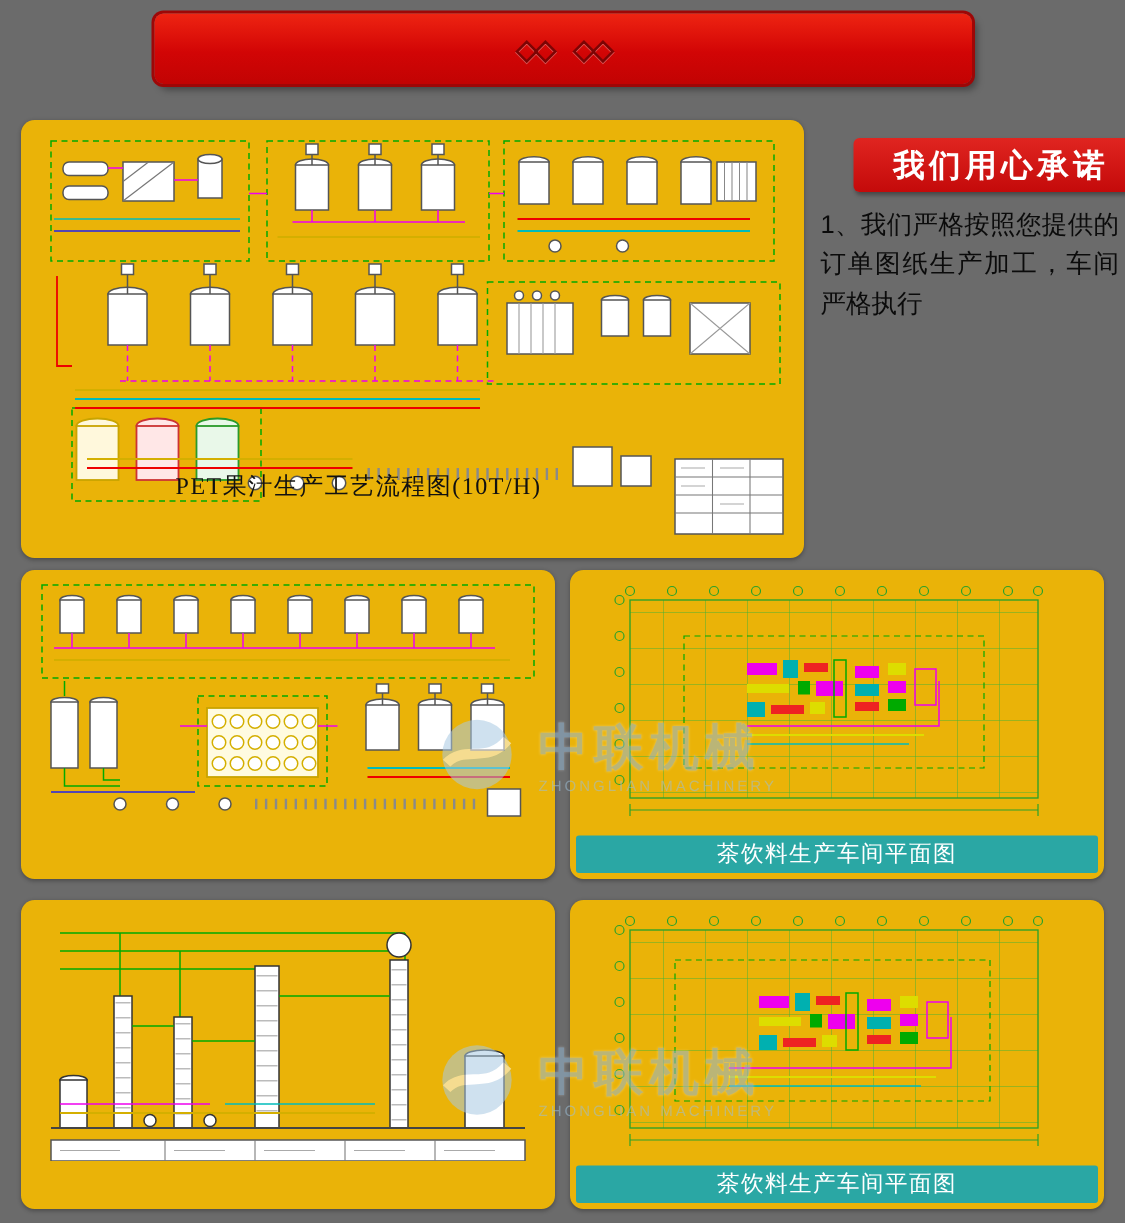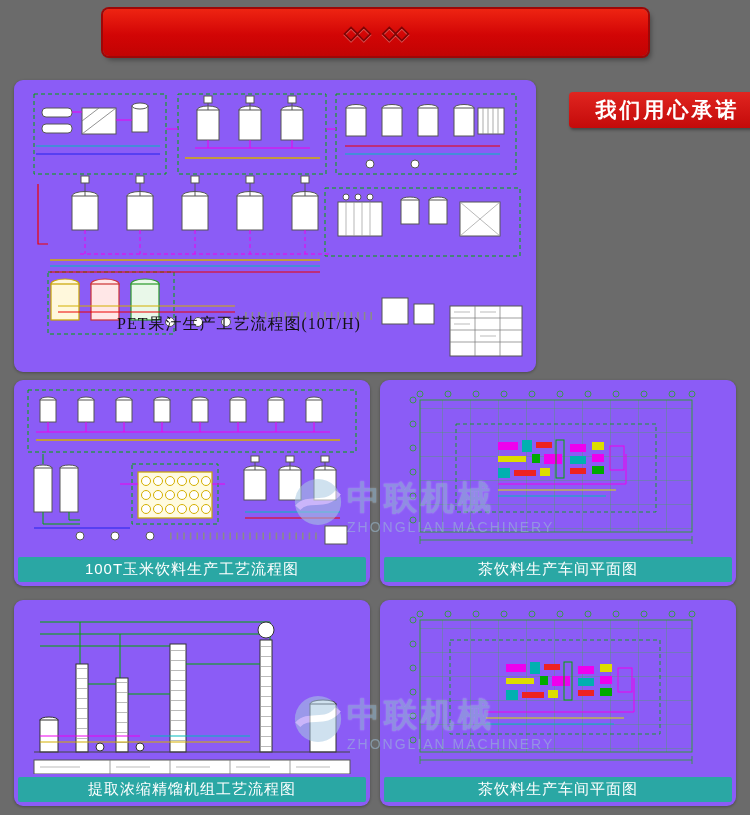--- a/index.html
+++ b/index.html
@@ -10,21 +10,21 @@
   .banner{position:absolute;left:103px;top:9px;width:545px;height:47px;
     background:linear-gradient(180deg,#ee2412 0%,#d20505 55%,#c20303 100%);
     border-radius:6px;box-shadow:0 0 0 2px #9e0707, 3px 4px 5px rgba(0,0,0,.35);
     display:flex;align-items:center;justify-content:center;gap:13px}
   .banner-title{color:#fff;font-size:30px;font-weight:bold;letter-spacing:3px;
     text-shadow:1px 2px 2px rgba(0,0,0,.45)}
   .deco{color:#7c0404;font-size:19px;font-weight:bold;letter-spacing:-2px;
     text-shadow:0 1px 0 rgba(255,255,255,.35)}
 
   
-  .panel{position:absolute;background:#8b5cf6;border-radius:9px;overflow:hidden;
+  .panel{position:absolute;background:#eab308;border-radius:9px;overflow:hidden;
     box-shadow:0 1px 3px rgba(0,0,0,.3)}
   #panel-pet {left:14px;top:80px;width:522px;height:292px}
   #panel-corn{left:14px;top:380px;width:356px;height:206px}
   #panel-tea1{left:380px;top:380px;width:356px;height:206px}
   #panel-dist{left:14px;top:600px;width:356px;height:206px}
   #panel-tea2{left:380px;top:600px;width:356px;height:206px}
   .diagram{position:absolute;top:4px;left:6px}
   .cap-bar{position:absolute;left:4px;right:4px;bottom:4px;height:25px;background:#2aa7a4;
     color:#fff;display:flex;align-items:center;justify-content:center;font-size:15px;
     letter-spacing:1px;border-radius:2px}
@@ -34,25 +34,25 @@
   
   .badge{position:absolute;left:569px;top:92px;width:197px;height:36px;
     background:linear-gradient(180deg,#e02520,#c40a0a);color:#fff;font-size:21px;
     font-weight:bold;letter-spacing:3px;display:flex;align-items:center;justify-content:center;
     border-radius:4px;box-shadow:1px 2px 3px rgba(0,0,0,.35)}
   .promise{position:absolute;left:547px;top:137px;width:199px;color:#0b0b0b;
     font-size:17px;line-height:1.55;text-align:justify}
   .promise p{margin-bottom:3px}
 
   
-  .watermark{position:absolute;display:flex;gap:3px;opacity:.55;
+  .watermark{position:absolute;display:flex;align-items:center;gap:15px;opacity:.55;
     pointer-events:none;z-index:5}
   .wm-text{color:#93b7d2;font-size:33px;font-weight:bold;letter-spacing:4px;
     text-shadow:0 0 2px rgba(255,255,255,.6)}
-  .wm-sub{color:#9dbfd6;font-size:14px;letter-spacing:2px;margin-top:-2px}
+  .wm-sub{color:#9dbfd6;font-size:10px;letter-spacing:2px;margin-top:-2px}
 </style>
 </head>
 <body>
 
 <div class="banner">
   <span class="deco">◇◇</span>
   <span class="deco">◇◇</span>
 </div>
 
 <div class="panel" id="panel-pet">
@@ -166,20 +166,21 @@
 
     <rect x="430" y="222" width="72" height="50" fill="#fff" stroke="#555"></rect>
     <path d="M430 234 H502 M430 246 H502 M430 258 H502 M455 222 V272 M480 222 V272" stroke="#777" stroke-width="0.7"></path>
     <path d="M434 228 H450 M460 228 H476 M434 240 H450 M460 252 H476" stroke="#aaa" stroke-width="0.8"></path>
   </svg>
   <div class="pet-caption">PET果汁生产工艺流程图(10T/H)</div>
 </div>
 
 <div class="badge">我们用心承诺</div>
 <div class="promise">
+  <p>1、我们严格按照您提供的订单图纸生产加工，车间严格执行</p>
 </div>
 
 <div class="panel" id="panel-corn">
   <svg class="diagram" width="344" height="170" viewBox="0 0 344 170">
     <rect x="8" y="6" width="328" height="62" fill="none" stroke="#0a0" stroke-dasharray="4 3"></rect>
     <g stroke="#555" fill="#fff">
       <ellipse cx="28" cy="16" rx="8" ry="3"></ellipse>
         <rect x="20" y="16" width="16" height="22"></rect>
       <ellipse cx="66" cy="16" rx="8" ry="3"></ellipse>
         <rect x="58" y="16" width="16" height="22"></rect>
@@ -242,21 +243,20 @@
     <path d="M235 78 V86 M270 78 V86 M305 78 V86" stroke="#555"></path>
     <path d="M225 128 H320" stroke="#0bb" stroke-width="1.2"></path>
     <path d="M225 134 H320" stroke="#e00" stroke-width="1.2"></path>
     <path d="M14 144 H110" stroke="#22e" stroke-width="1"></path>
     <circle cx="60" cy="152" r="4" fill="#fff" stroke="#555"></circle>
     <circle cx="95" cy="152" r="4" fill="#fff" stroke="#555"></circle>
     <circle cx="130" cy="152" r="4" fill="#fff" stroke="#555"></circle>
     <path d="M150 152 H300" stroke="#8a8a8a" stroke-width="7" stroke-dasharray="1.6 5"></path>
     <rect x="305" y="142" width="22" height="18" fill="#fff" stroke="#555"></rect>
   </svg>
-  <div class="cap-bar">100T玉米饮料生产工艺流程图</div>
 </div>
 
 <div class="panel" id="panel-tea1">
   <svg class="diagram" width="344" height="170" viewBox="0 0 344 170">
     <defs>
       <pattern id="gridA" width="28" height="24" patternUnits="userSpaceOnUse">
         <path d="M28 0 H0 V24" fill="none" stroke="#39b339" stroke-width="0.6"></path>
       </pattern>
     </defs>
     <rect x="34" y="16" width="272" height="132" fill="url(#gridA)" stroke="#2aa22a" stroke-width="0.9"></rect>
@@ -328,21 +328,20 @@
     <path d="M20 132 H120" stroke="#e0e" stroke-width="1"></path>
     <path d="M130 132 H230" stroke="#0bb" stroke-width="1"></path>
     <path d="M20 138 H230" stroke="#d4af00" stroke-width="1.2"></path>
     <circle cx="80" cy="143" r="4" fill="#fff" stroke="#333"></circle>
     <circle cx="120" cy="143" r="4" fill="#fff" stroke="#333"></circle>
     <path d="M14 148 H330" stroke="#444" stroke-width="1.2"></path>
     <rect x="14" y="156" width="316" height="14" fill="#fff" stroke="#555"></rect>
     <path d="M90 156 V170 M150 156 V170 M210 156 V170 M270 156 V170" stroke="#777" stroke-width="0.7"></path>
     <path d="M20 163 H60 M96 163 H130 M156 163 H190 M216 163 H250 M276 163 H310" stroke="#aaa" stroke-width="0.8"></path>
   </svg>
-  <div class="cap-bar">提取浓缩精馏机组工艺流程图</div>
 </div>
 
 <div class="panel" id="panel-tea2">
   <svg class="diagram" width="344" height="170" viewBox="0 0 344 170">
     <defs>
       <pattern id="gridB" width="28" height="24" patternUnits="userSpaceOnUse">
         <path d="M28 0 H0 V24" fill="none" stroke="#39b339" stroke-width="0.6"></path>
       </pattern>
     </defs>
     <rect x="34" y="16" width="272" height="132" fill="url(#gridB)" stroke="#2aa22a" stroke-width="0.9"></rect>

